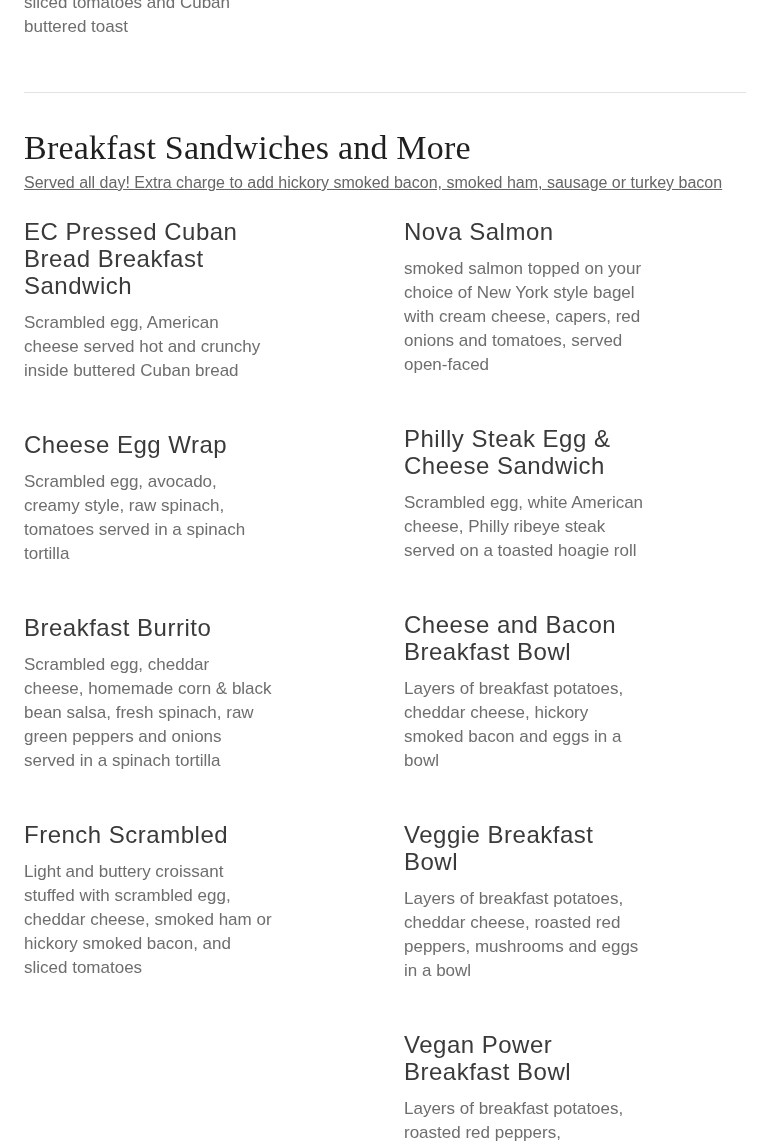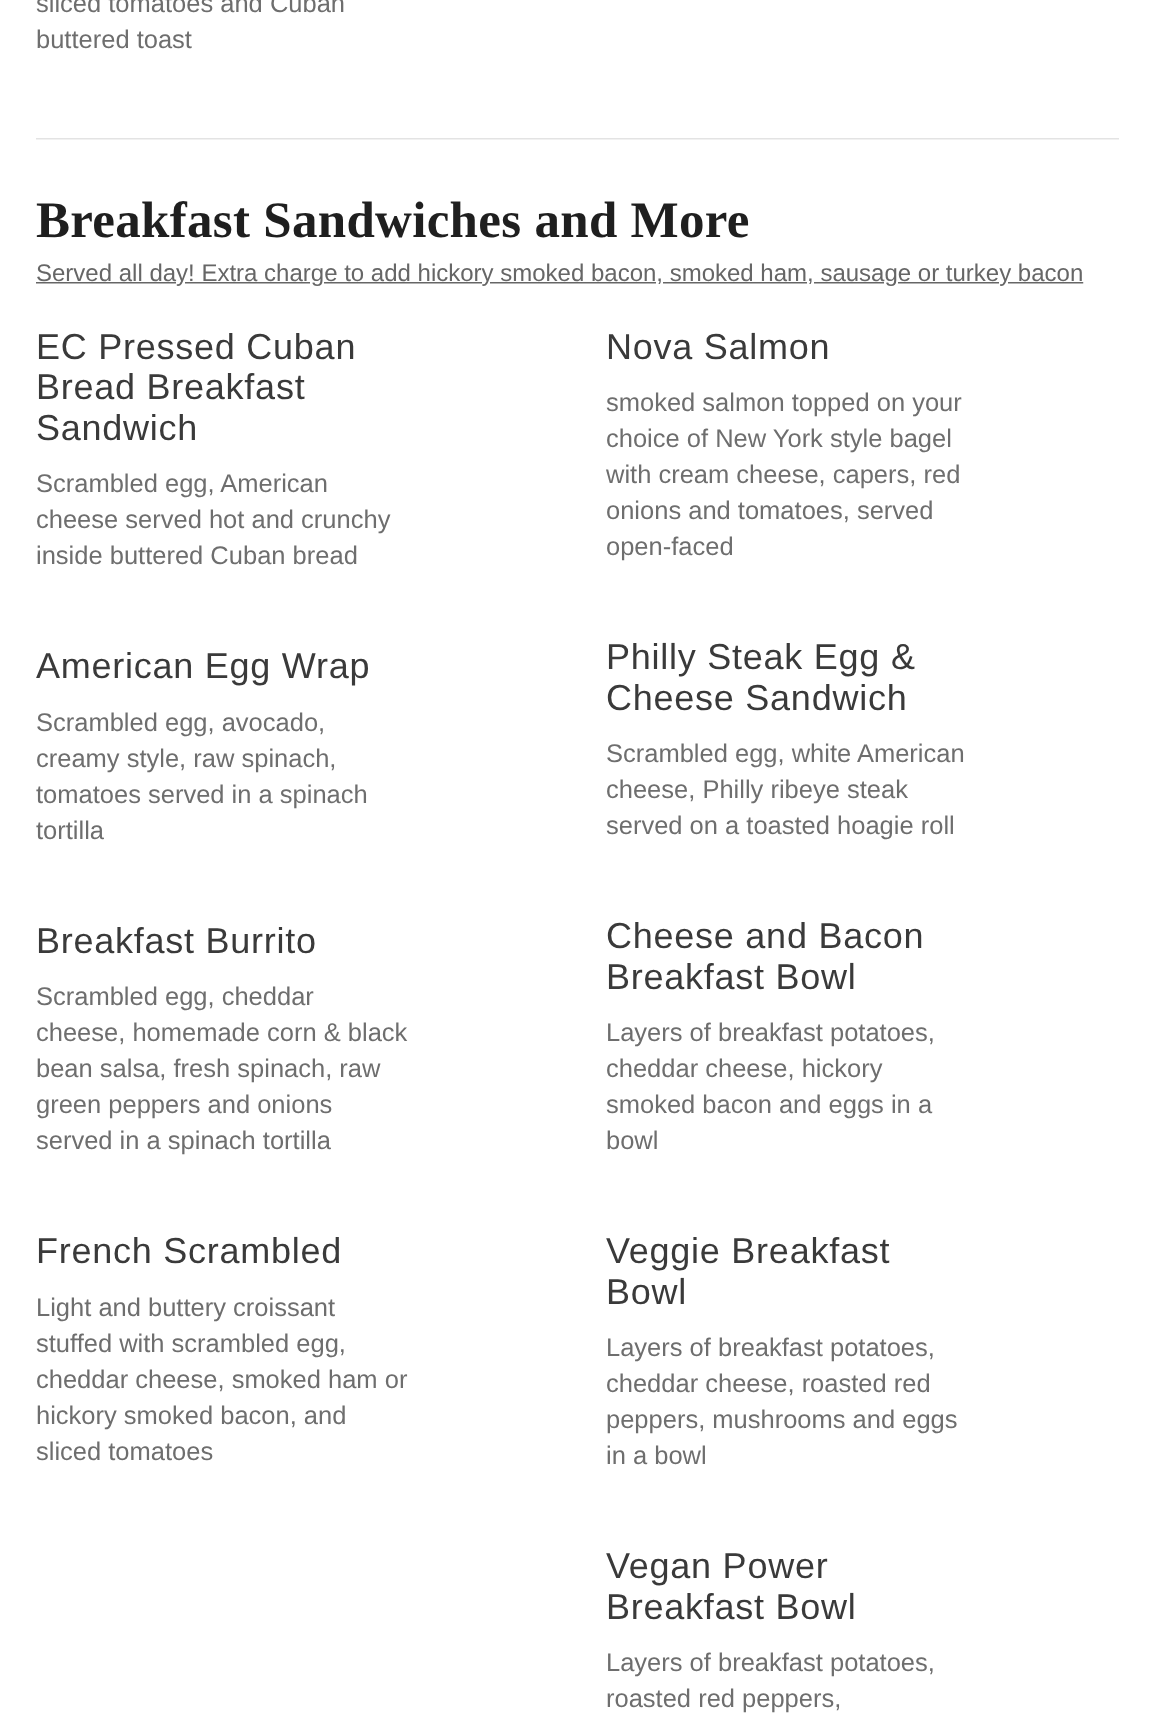--- a/index.html
+++ b/index.html
@@ -27,21 +27,21 @@
     border: none;
     border-top: 1px solid #e3e3e3;
     margin-top: 53px;
     width: 722px;
   }
   .section-header { margin-top: 34px; }
   .section-title {
     font-family: "Liberation Serif", "DejaVu Serif", serif;
     font-size: 34px;
     line-height: 41px;
-    font-weight: 700;
+    font-weight: 400;
     color: #1f1f1f;
     letter-spacing: 0.2px;
     margin-top: 16px;
   }
   .section-subtitle {
     margin-top: 4px;
     font-size: 16px;
     line-height: 22px;
     color: #666666;
     text-decoration: underline;
@@ -85,21 +85,21 @@
   </header>
 
   <div class="columns">
 
     <div class="col">
       <div class="menu-item">
         <h3 class="menu-item-name">EC Pressed Cuban Bread Breakfast Sandwich</h3>
         <p class="menu-item-desc">Scrambled egg, American cheese served hot and crunchy inside buttered Cuban bread</p>
       </div>
       <div class="menu-item">
-        <h3 class="menu-item-name">American Egg Wrap</h3>
+        <h3 class="menu-item-name">Cheese Egg Wrap</h3>
         <p class="menu-item-desc">Scrambled egg, avocado, creamy style, raw spinach, tomatoes served in a spinach tortilla</p>
       </div>
       <div class="menu-item">
         <h3 class="menu-item-name">Breakfast Burrito</h3>
         <p class="menu-item-desc">Scrambled egg, cheddar cheese, homemade corn &amp; black bean salsa, fresh spinach, raw green peppers and onions served in a spinach tortilla</p>
       </div>
       <div class="menu-item">
         <h3 class="menu-item-name">French Scrambled</h3>
         <p class="menu-item-desc">Light and buttery croissant stuffed with scrambled egg, cheddar cheese, smoked ham or hickory smoked bacon, and sliced tomatoes</p>
       </div>

